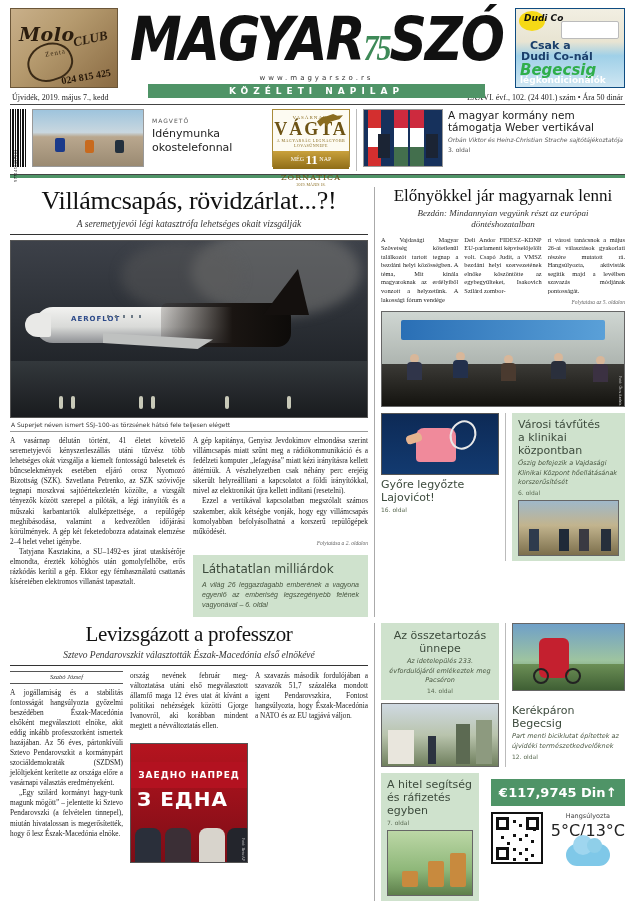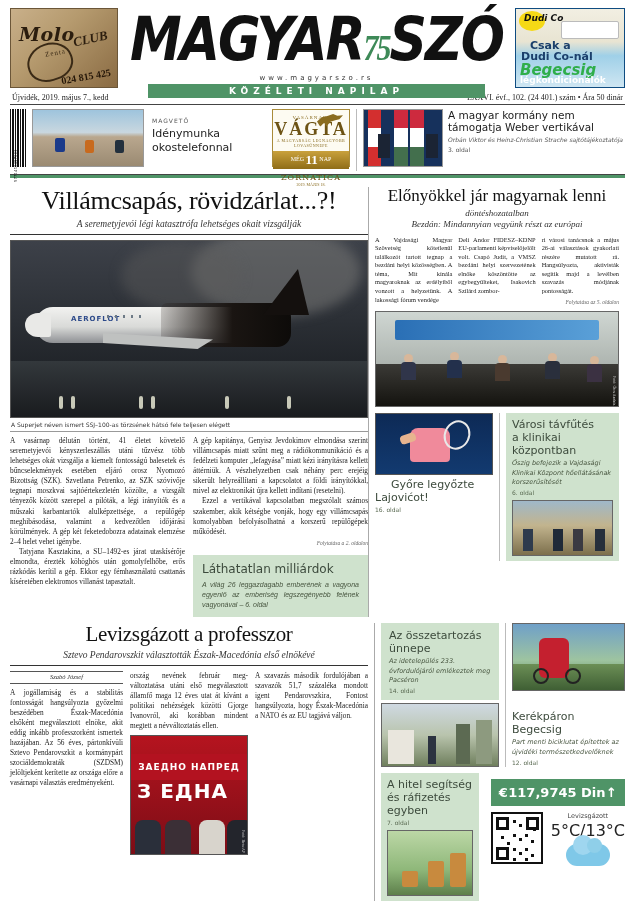--- a/index.html
+++ b/index.html
@@ -108,21 +108,21 @@
               overflow:hidden; background:#16315c; }
   .pn-flag { position:absolute; top:0; bottom:0; width:13px; }
   .pn-txt { flex:1; }
   .pn-head { font-family:"DejaVu Sans",sans-serif; font-size:10.5px; color:#1b1b1b;
              line-height:1.18; }
   .pn-sub { font-family:"DejaVu Sans",sans-serif; font-size:6px; color:#555;
             line-height:1.3; margin-top:2px; font-style:italic; }
   .pn-page { font-family:"DejaVu Sans",sans-serif; font-size:6px; color:#555; margin-top:2px; }
 
   
-  .main { display:flex; gap:0; padding-top:5px; }
+  .main { display:flex; gap:6px; padding-top:5px; }
   .col-left { width:358px; }
   .col-right { width:251px; border-left:1px solid #aaa; padding-left:6px; }
 
   .headline { font-family:"Liberation Serif", serif; font-size:26px; text-align:center;
               color:#111; line-height:1.08; letter-spacing:-.3px; }
   .subhead { font-family:"Liberation Serif", serif; font-style:italic; font-size:9.5px;
              text-align:center; color:#333; margin-top:4px; }
   .hr-head { border-top:1px solid #333; margin:5px 0 5px 0; }
 
   .lead-photo { width:100%; height:178px; position:relative; overflow:hidden;
@@ -227,21 +227,21 @@
               border:1px solid #555; background:linear-gradient(180deg,#b5141f,#7d0d16); }
   .mk-banner { position:absolute; left:0; right:0; top:18px; height:26px;
                background:#b31220; color:#fff; font-family:"DejaVu Sans",sans-serif;
                font-weight:bold; font-size:9px; letter-spacing:1px; text-align:center;
                line-height:26px; }
   .mk-cyr { position:absolute; left:6px; top:42px; color:#fff;
             font-family:"DejaVu Sans",sans-serif; font-weight:bold; font-size:20px;
             letter-spacing:1px; }
   .mk-crowd { position:absolute; bottom:0; width:26px; height:34px; border-radius:8px 8px 0 0; }
 
-  .greenbox2 { background:#cfe2cd; padding:6px 8px; }
+  .greenbox2 { background:#cfe2cd; padding:6px 8px;text-align:center; }
   .sm-photo { width:100%; height:72px; border:1px solid #666; overflow:hidden;
               position:relative; }
   .br-flex { display:flex; gap:6px; }
 
   .bike { width:100%; height:68px; border:1px solid #666; position:relative; overflow:hidden;
           background: linear-gradient(180deg,#6fa0c8 0%,#9ec4a0 55%,#4e7a43 100%); }
   .bike-r { position:absolute; left:26px; top:14px; width:30px; height:40px; background:#c4202f;
             border-radius:6px; }
   .bike-w { position:absolute; bottom:6px; width:16px; height:16px; border:2px solid #222;
             border-radius:50%; }
@@ -399,22 +399,22 @@
               <span>– 6. oldal</span>
             </div>
           </div>
         </div>
       </div>
     </div>
 
     <div class="col-right">
       <div class="r-head">Előnyökkel jár magyarnak lenni</div>
       <div class="r-sub">
+        <div>Bezdán: Mindannyian vegyünk részt az európai</div>
         <div>döntéshozatalban</div>
-        <div>Bezdán: Mindannyian vegyünk részt az európai</div>
       </div>
 
       <div class="r-cols">
         <div class="rcol">
           <p class="first">A Vajdasági Magyar Szövetség kötetlenül találkozót tartott tegnap a bezdáni helyi közösségben. A téma, Mit kínála magyaroknak az erdélyiből vonzott a helyzetünk. A lakossági fórum vendége</p>
         </div>
         <div class="rcol">
           <p class="first">Deli Andor FIDESZ–KDNP EU-parlamenti képviselőjelölt volt. Csapó Judit, a VMSZ bezdáni helyi szervezetének elnöke köszöntötte az egybegyűlteket, Isakovich Szilárd zombor-</p>
         </div>
         <div class="rcol">
@@ -440,21 +440,21 @@
         <div class="credit">Fotó: Ótos András</div>
       </div>
 
       <div class="br-flex" style="margin-top:6px;">
         <div style="width:118px;">
           <div class="tennis">
             <div class="t-shirt"></div>
             <div class="t-arm"></div>
             <div class="t-racket"></div>
           </div>
-          <div class="bx-title" style="margin-top:3px;margin-left:16px;">Győre legyőzte</div>
+          <div class="bx-title" style="margin-top:3px;">Győre legyőzte</div>
           <div class="bx-title">Lajovićot!</div>
           <div class="bx-page">16. oldal</div>
         </div>
 
         <div class="vline"></div>
 
         <div style="flex:1;background:#cfe2cd;padding:5px 6px;">
           <div class="bx-title">Városi távfűtés</div>
           <div class="bx-title">a klinikai központban</div>
           <div class="bx-sub">Őszig befejezik a Vajdasági Klinikai Központ hőellátásának korszerűsítését</div>
@@ -474,24 +474,25 @@
 
     <div class="bl">
       <div class="headline" style="font-size:21px;">Levizsgázott a professzor</div>
       <div class="subhead">Sztevo Pendarovszkit választották Észak-Macedónia első elnökévé</div>
       <div class="hr-head"></div>
 
       <div class="body-cols" style="gap:7px;padding-top:0;">
         <div class="bcol" style="flex:0 0 113px;">
           <div class="byline">Szabó József</div>
           <p class="first">A jogállamiság és a stabilitás fontosságát hangsúlyozta győzelmi beszédében Észak-Macedónia elsőként megválasztott elnöke, akit eddig inkább professzorként ismertek hazájában. Az 56 éves, pártonkívüli Sztevo Pendarovszkit a kormánypárt szociáldemokraták (SZDSM) jelöltjeként kerítette az országa előre a vasárnapi választás eredményeként.</p>
+          <p>„Egy szilárd kormányt hagy-tunk magunk mögött” – jelentette ki Sztevo Pendarovszki (a felvételen tinnepel), miután hivatalossan is megerősítették, hogy ő lesz Észak-Macedónia elnöke.</p>
         </div>
         <div class="bcol" style="flex:1;">
           <p class="first">ország nevének február meg-változtatása utáni első megválasztott államfő maga 12 éves utat át kívánt a politikai nehézségek közötti Gjorge Ivanovról, aki korábban mindent megtett a névváltoztatás ellen.</p>
-          <div class="mk-photo" style="margin-top:4px;padding-left:35px;">
+          <div class="mk-photo" style="margin-top:12px;padding-left:35px;">
             <div class="mk-banner">ЗАЕДНО НАПРЕД</div>
             <div class="mk-cyr">З ЕДНА</div>
             <div class="mk-crowd" style="left:4px;background:#2a2f3a;"></div>
             <div class="mk-crowd" style="left:34px;background:#3b2f36;"></div>
             <div class="mk-crowd" style="left:68px;background:#d8d4cc;"></div>
             <div class="mk-crowd" style="left:96px;background:#23252c;"></div>
 
             <div class="credit">Fotó: Beta/AP</div>
           </div>
         </div>
@@ -521,21 +522,21 @@
 
         <div class="vline"></div>
 
         <div style="flex:1;">
           <div class="bike">
             <div style="position:absolute;left:0;right:0;bottom:0;height:26px;background:linear-gradient(180deg,#6c8f56,#3f5f34);"></div>
             <div class="bike-r"></div>
             <div class="bike-w" style="left:20px;"></div>
             <div class="bike-w" style="left:52px;"></div>
           </div>
-          <div class="bx-title" style="margin-top:19px;">Kerékpáron Begecsig</div>
+          <div class="bx-title" style="margin-top:13px;">Kerékpáron Begecsig</div>
           <div class="bx-sub">Part menti biciklutat építettek az újvidéki természetkedvelőknek</div>
           <div class="bx-page">12. oldal</div>
         </div>
       </div>
 
       <div class="br-flex" style="margin-top:6px;">
 
         <div style="width:118px;background:#cfe2cd;padding:5px 6px;">
           <div class="bx-title">A hitel segítség</div>
           <div class="bx-title">és ráfizetés egyben</div>
@@ -570,21 +571,21 @@
               <i style="left:14px;top:28px;width:3px;height:3px;"></i>
               <i style="left:20px;top:34px;width:3px;height:3px;"></i>
               <i style="left:26px;top:38px;width:3px;height:3px;"></i>
               <i style="left:32px;top:34px;width:3px;height:3px;"></i>
               <i style="left:38px;top:40px;width:3px;height:3px;"></i>
               <i style="left:32px;top:44px;width:3px;height:3px;"></i>
               <i style="left:20px;top:44px;width:3px;height:3px;"></i>
               <i style="left:40px;top:14px;width:3px;height:3px;"></i>
             </div>
             <div class="wx">
-              <div class="wx-label">Levizsgázott</div>
+              <div class="wx-label">Hangsúlyozta</div>
               <div class="wx-temp">5°C/13°C</div>
               <div class="cloud"></div>
             </div>
           </div>
         </div>
       </div>
     </div>
   </div>
 </div>
 

